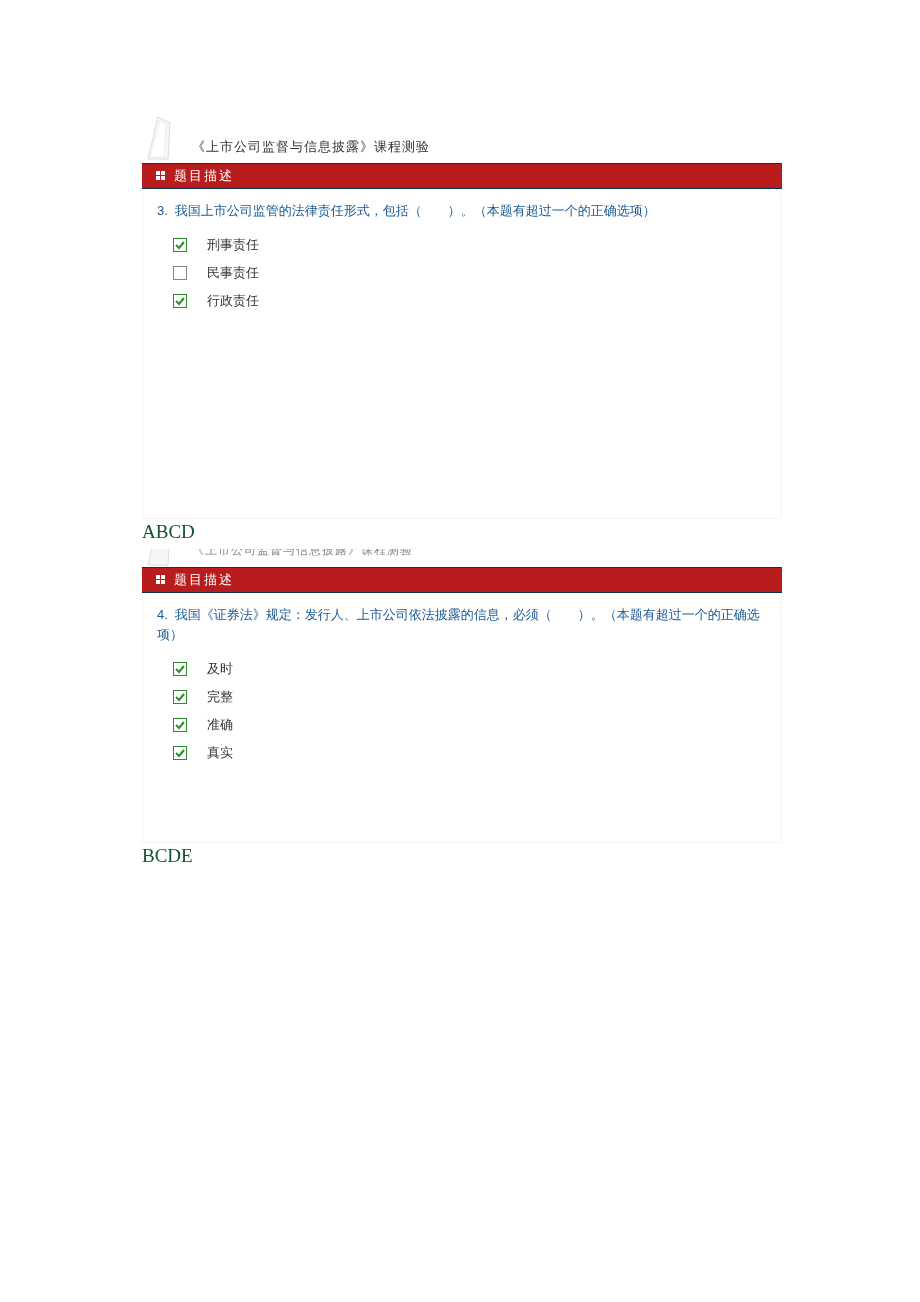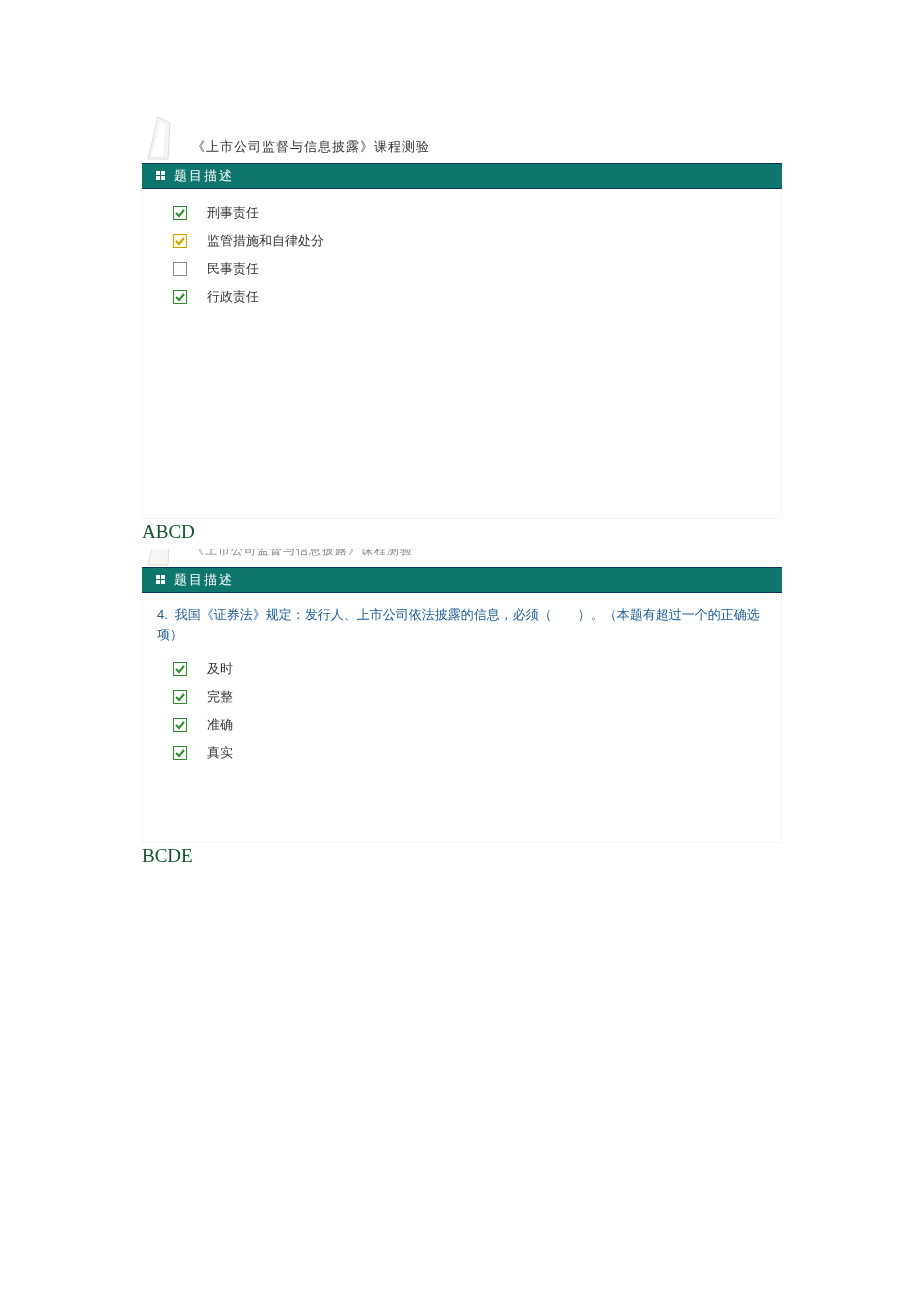--- a/index.html
+++ b/index.html
@@ -2,21 +2,21 @@
 <html><head>
 <meta charset="utf-8">
 <style>
   * { box-sizing: border-box; margin: 0; padding: 0; }
   html, body { width: 920px; background: #ffffff; font-family: "Microsoft YaHei", SimSun, Arial, sans-serif; }
   .page { width: 920px; padding-top: 115px; }
   .block { margin-left: 142px; width: 640px; position: relative; }
   .course-header { position: relative; height: 48px; font-family: Liberation Mono, monospace; }
   .corner-deco { position: absolute; left: -2px; top: -2px; width: 48px; height: 48px; }
   .course-title { position: absolute; left: 50px; top: 23px; font-size: 13px; letter-spacing: 1px; color: #333; }
-  .bar { background: #0f766e; color: #ffffff; height: 26px; display: flex; align-items: center; padding-left: 14px; font-size: 13px; letter-spacing: 2px; border-top: 1px solid #0d365a; border-bottom: 1px solid #0d365a; }
+  .bar { background: #b91c1c; color: #ffffff; height: 26px; display: flex; align-items: center; padding-left: 14px; font-size: 13px; letter-spacing: 2px; border-top: 1px solid #0d365a; border-bottom: 1px solid #0d365a; }
   .bar-icon { width: 10px; height: 10px; margin-right: 8px; display: inline-flex; align-items: center; justify-content: center; }
   .content { padding: 10px 0 0 6px; min-height: 330px; border-left: 1px solid #f5f5f5; border-right: 1px solid #f5f5f5; border-bottom: 1px solid #f5f5f5; }
   .q-line { color: #1a5a96; font-size: 13px; line-height: 20px; padding: 2px 4px 10px 8px; }
   .q-num { display: inline-block; width: 14px; }
   .options { padding-left: 24px; }
   .opt { display: flex; align-items: center; height: 28px; font-size: 13px; color: #333; gap: 12px; }
   .cb { width: 14px; height: 14px; border: 1px solid #8aa; background: #fff; display: inline-flex; align-items: center; justify-content: center; margin-right: 8px; }
   .cb.green { border-color: #2e8b2e; }
   .cb.green .tick { stroke: #2e8b2e; }
   .cb.yellow { border-color: #c9a400; background: #fffbe0; }
@@ -49,36 +49,32 @@
         <svg width="10" height="10" viewBox="0 0 10 10">
             <rect x="0" y="0" width="4" height="4" fill="#fff"></rect>
             <rect x="5" y="0" width="4" height="4" fill="#fff"></rect>
             <rect x="0" y="5" width="4" height="4" fill="#fff"></rect>
             <rect x="5" y="5" width="4" height="4" fill="#fff"></rect>
           </svg>
       </span>
       <span>题目描述</span>
     </div>
     <div class="content">
+      <div class="q-line">
+        <span class="q-num">3.</span>
+        <span>我国上市公司监管的法律责任形式，包括（　　）。（本题有超过一个的正确选项）</span>
+      </div>
       <div class="options">
         <div class="opt">
           <span class="cb green">
               <svg width="12" height="12" viewBox="0 0 12 12">
                 <path class="tick" d="M2 6 L5 9 L10 3" fill="none" stroke-width="2"></path>
               </svg>
             </span>
           <span>刑事责任</span>
-        </div>
-        <div class="opt">
-          <span class="cb yellow">
-              <svg width="12" height="12" viewBox="0 0 12 12">
-                <path class="tick" d="M2 6 L5 9 L10 3" fill="none" stroke-width="2"></path>
-              </svg>
-            </span>
-          <span>监管措施和自律处分</span>
         </div>
         <div class="opt">
           <span class="cb empty">
               <svg width="12" height="12" viewBox="0 0 12 12">
                 <path class="tick" d="M2 6 L5 9 L10 3" fill="none" stroke-width="2"></path>
               </svg>
             </span>
           <span>民事责任</span>
         </div>
         <div class="opt">

